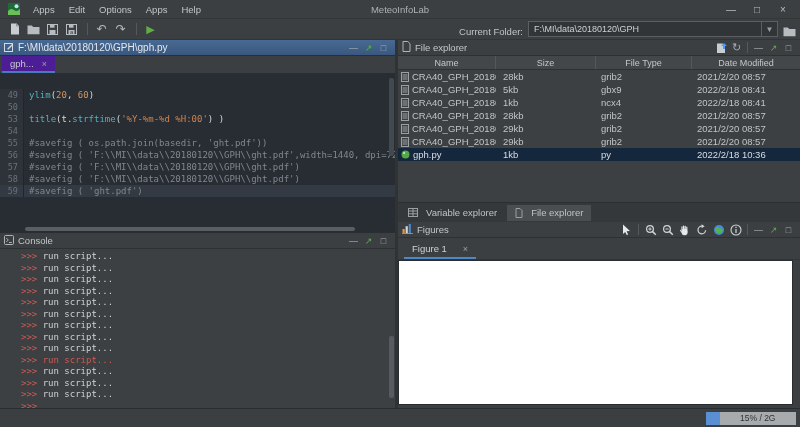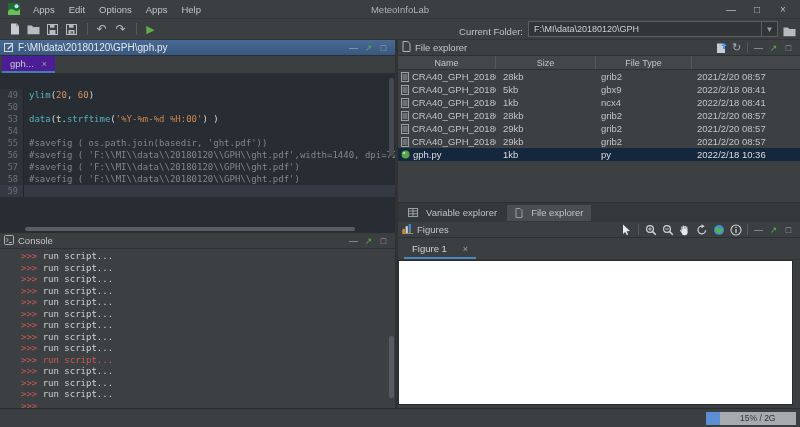--- a/index.html
+++ b/index.html
@@ -209,27 +209,27 @@
         <div class="tabbar">
           <div class="etab">
             <span class="etab-label">gph...</span>
             <span class="tab-close">×</span>
           </div>
         </div>
         <div class="code-area">
           <div class="code-lines">
               <div class="cl"><span class="ln">49</span><span class="ct"><span class="fn">ylim</span><span class="pln">(</span><span class="num">20</span><span class="pln">, </span><span class="num">60</span><span class="pln">)</span></span></div>
               <div class="cl"><span class="ln">50</span><span class="ct"></span></div>
-              <div class="cl"><span class="ln">53</span><span class="ct"><span class="fn">data</span><span class="pln">(t.</span><span class="fn">strftime</span><span class="pln">(</span><span class="str">'%Y-%m-%d %H:00'</span><span class="pln">) )</span></span></div>
+              <div class="cl"><span class="ln">53</span><span class="ct"><span class="fn">title</span><span class="pln">(t.</span><span class="fn">strftime</span><span class="pln">(</span><span class="str">'%Y-%m-%d %H:00'</span><span class="pln">) )</span></span></div>
               <div class="cl"><span class="ln">54</span><span class="ct"></span></div>
               <div class="cl"><span class="ln">55</span><span class="ct"><span class="cmt">#savefig ( os.path.join(basedir, 'ght.pdf'))</span></span></div>
               <div class="cl"><span class="ln">56</span><span class="ct"><span class="cmt">#savefig ( 'F:\\MI\\data\\20180120\\GPH\\ght.pdf',width=1440, dpi=720, dpi</span></span></div>
               <div class="cl"><span class="ln">57</span><span class="ct"><span class="cmt">#savefig ( 'F:\\MI\\data\\20180120\\GPH\\ght.pdf')</span></span></div>
               <div class="cl"><span class="ln">58</span><span class="ct"><span class="cmt">#savefig ( 'F:\\MI\\data\\20180120\\GPH\\ght.pdf')</span></span></div>
-              <div class="cl current"><span class="ln">59</span></div>
+              <div class="cl current"><span class="ln">59</span><span class="ct"><span class="cmt">#savefig ( 'ght.pdf')</span></span></div>
             </div>
           <div class="hscroll"></div>
           <div class="vscroll-e"></div>
         </div>
       </div>
 
       <div class="console-panel">
         <div class="panel-header">
           <span>
             <svg width="10" height="10" viewBox="0 0 10 10">
@@ -290,20 +290,21 @@
                 <span class="ph-btn">—</span>
                 <span class="ph-btn float">↗</span>
                 <span class="ph-btn">□</span>
               </span>
           </span>
         </div>
         <div class="table-header">
             <div class="th col-name">Name</div>
             <div class="th col-size">Size</div>
             <div class="th col-type">File Type</div>
+            <div class="th col-date">Date Modified</div>
           </div>
         <div>
             <div class="trow">
               <div class="td col-name"><span class="ficon">
                   <svg width="8" height="10" viewBox="0 0 8 10">
                     <rect x="0.5" y="0.5" width="7" height="9" fill="none" stroke="#9aa0a4"></rect>
                     <line x1="1.5" y1="3" x2="6.5" y2="3" stroke="#9aa0a4"></line>
                     <line x1="1.5" y1="5" x2="6.5" y2="5" stroke="#9aa0a4"></line>
                     <line x1="1.5" y1="7" x2="6.5" y2="7" stroke="#9aa0a4"></line>
                   </svg>

